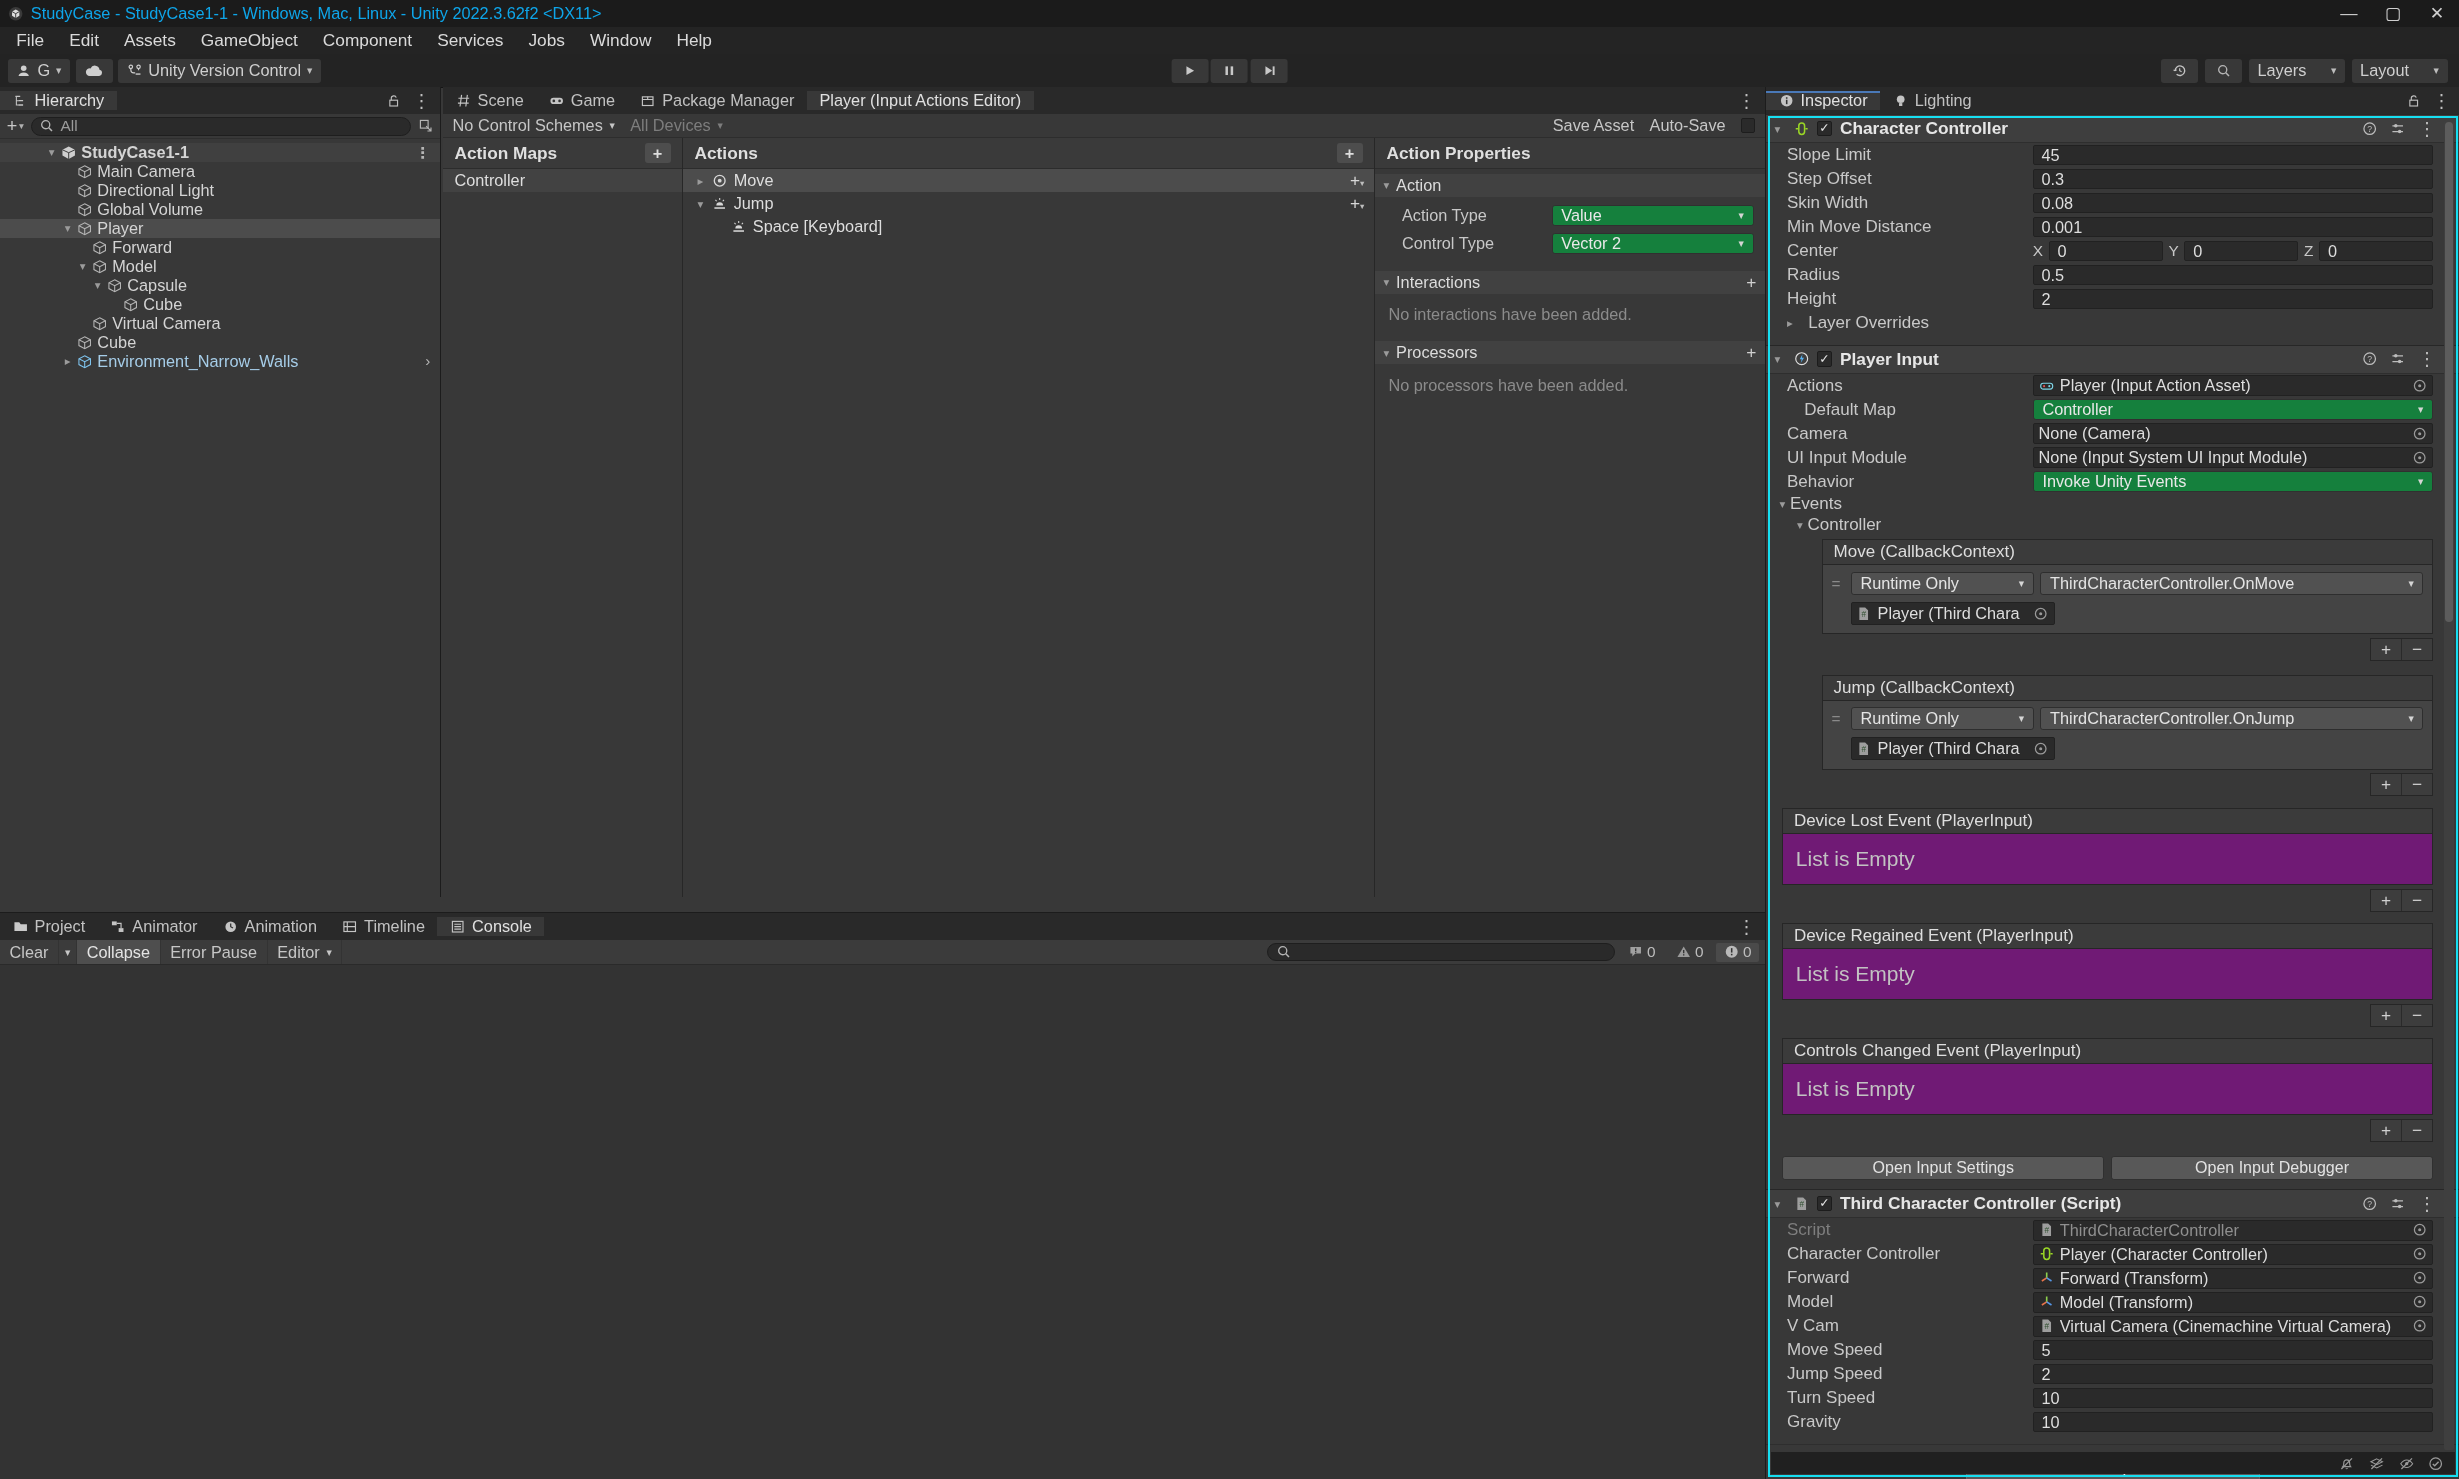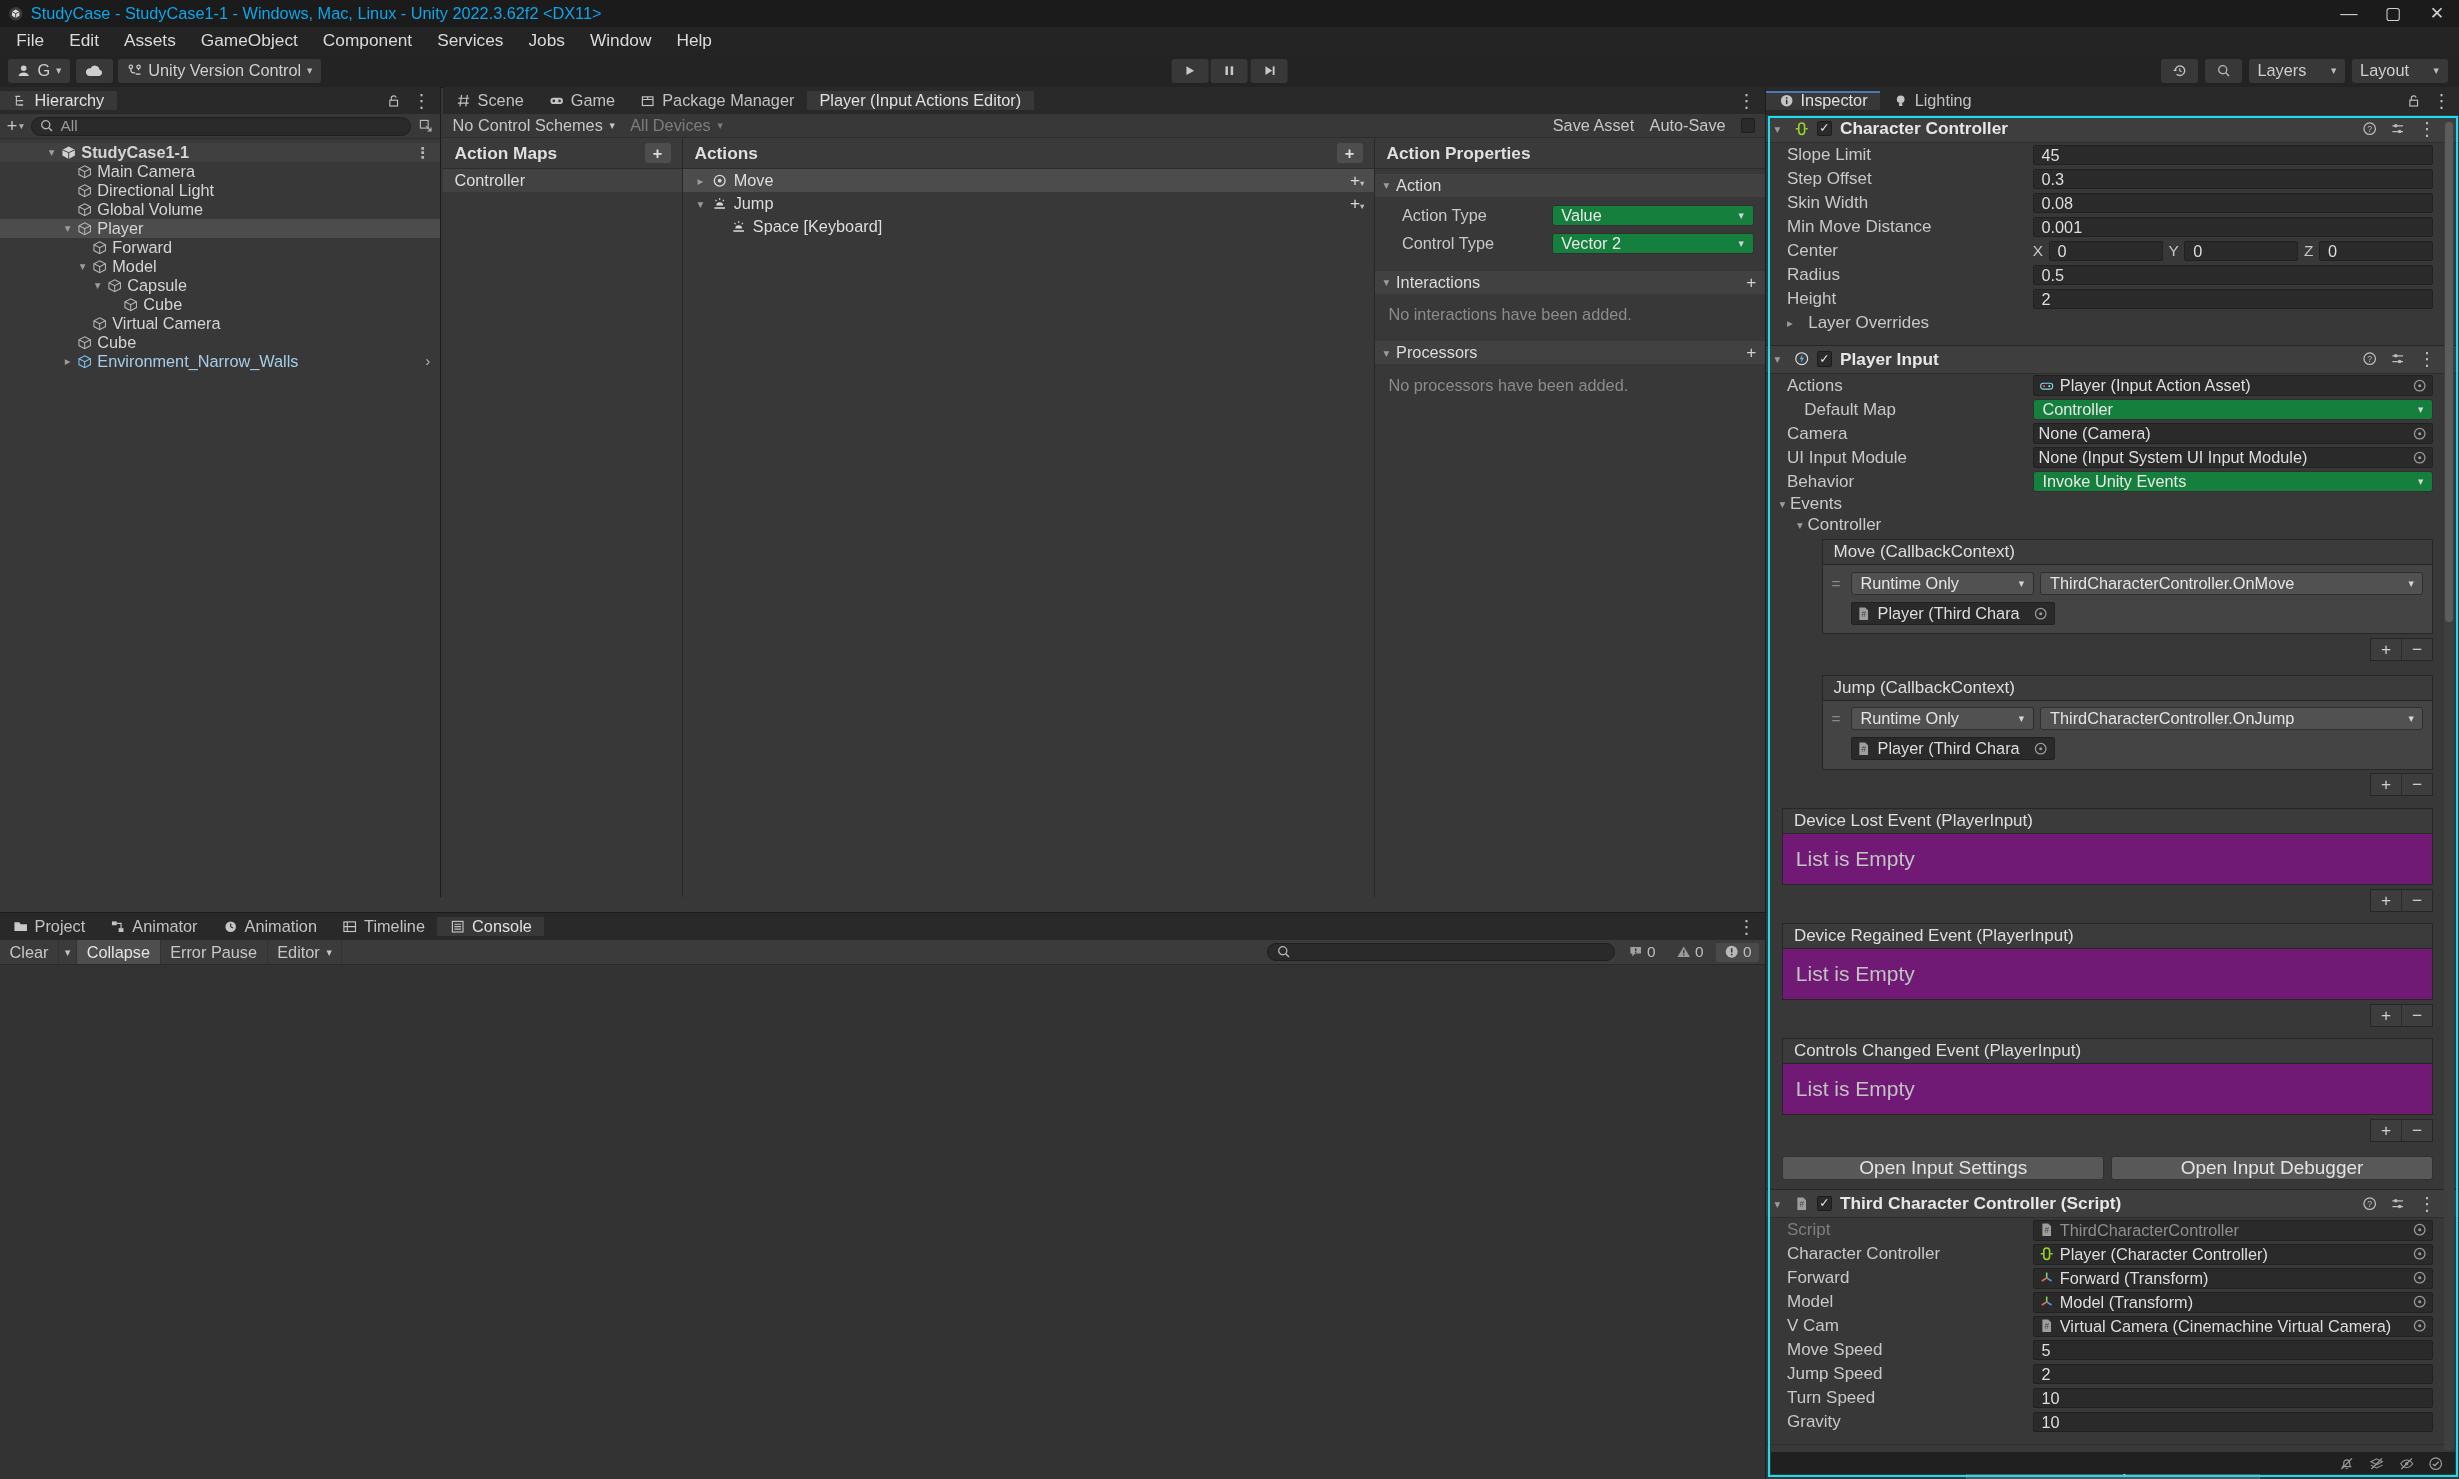--- a/index.html
+++ b/index.html
@@ -106,21 +106,21 @@
 .dd-s{width:183px;flex:none}
 .dd-f{flex:1}
 .objsmall{margin:6.7px 0 0 19px;width:204px;flex:none;height:23px}
 .pm{display:flex;justify-content:flex-end;margin:3.8px 27px 0 0}
 .pmbox{width:63px;height:23px;background:#3d3d3d;border:1px solid #262626;display:flex}
 .pmbtn{flex:1;display:flex;align-items:center;justify-content:center;color:#d0d0d0;font-size:17.3px}
 .pmbtn+.pmbtn{border-left:1px solid #2a2a2a}
 .lbox{margin:11.5px 27px 0 16.3px;border:1px solid #262626}
 .lbox-b{background:#701a75;height:50px;display:flex;align-items:center;padding:0 12.5px;color:#c2c2c2;font-size:21px}
 .btnrow{display:flex;gap:6.7px;margin:13.4px 27px 0 16.3px}
-.ubtn{flex:1;height:24px;background:#585858;border:1px solid #303030;border-radius:2.9px;display:flex;align-items:center;justify-content:center;color:#e2e2e2;font-size:19px}
+.ubtn{flex:1;height:24px;background:#585858;border:1px solid #303030;border-radius:2.9px;display:flex;align-items:center;justify-content:center;color:#e2e2e2;font-size:16px}
 .addc{display:flex;justify-content:center;margin-top:9.6px;border-top:1px solid #2e2e2e;padding-top:8.6px}
 .addbtn{width:294px;height:28px;background:#585858;border:1px solid #6a6a6a;border-radius:2.9px;display:flex;align-items:center;justify-content:center;font-size:17px;color:#e6e6e6}
 .statusstrip{position:absolute;left:4.8px;right:4.8px;bottom:4.8px;height:22px;background:#202020;display:flex;align-items:center;justify-content:flex-end;gap:14.4px;padding-right:11.5px;z-index:30}
 .scroll{position:absolute;top:5.8px;bottom:29px;right:5.8px;width:10.6px;background:#3f3f3f;border-radius:1.9px;z-index:35}
 .thumb{position:absolute;top:1.9px;left:1px;width:8.6px;height:500px;background:#5c5c5c;border-radius:3.8px}
 
 .ctoolbar{height:25px;background:#3b3b3b;border-bottom:1px solid #2a2a2a;display:flex;align-items:center;font-size:16.3px;color:#c6c6c6}
 .cbtn{height:100%;display:flex;align-items:center;padding:0 9.6px;gap:6.7px;border-right:1px solid #333}
 .cbtn.caretbtn{padding:0 5.8px;font-size:10.6px}
 .cbtn.active{background:#4e4e4e;color:#e4e4e4}

